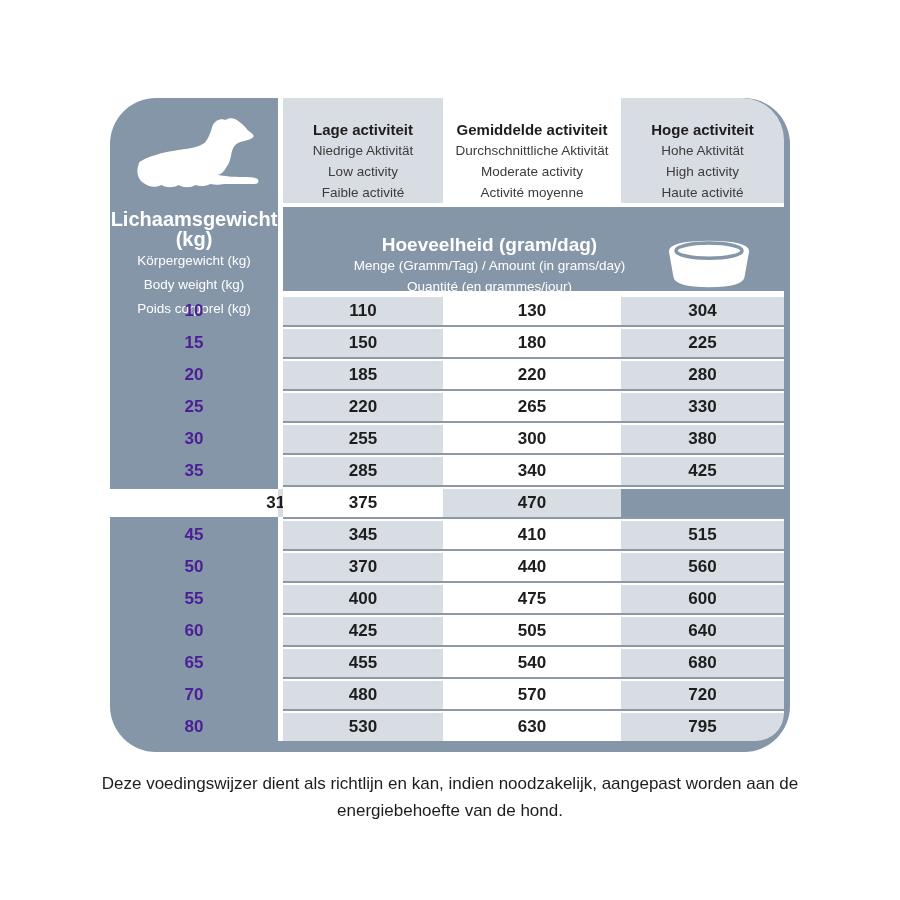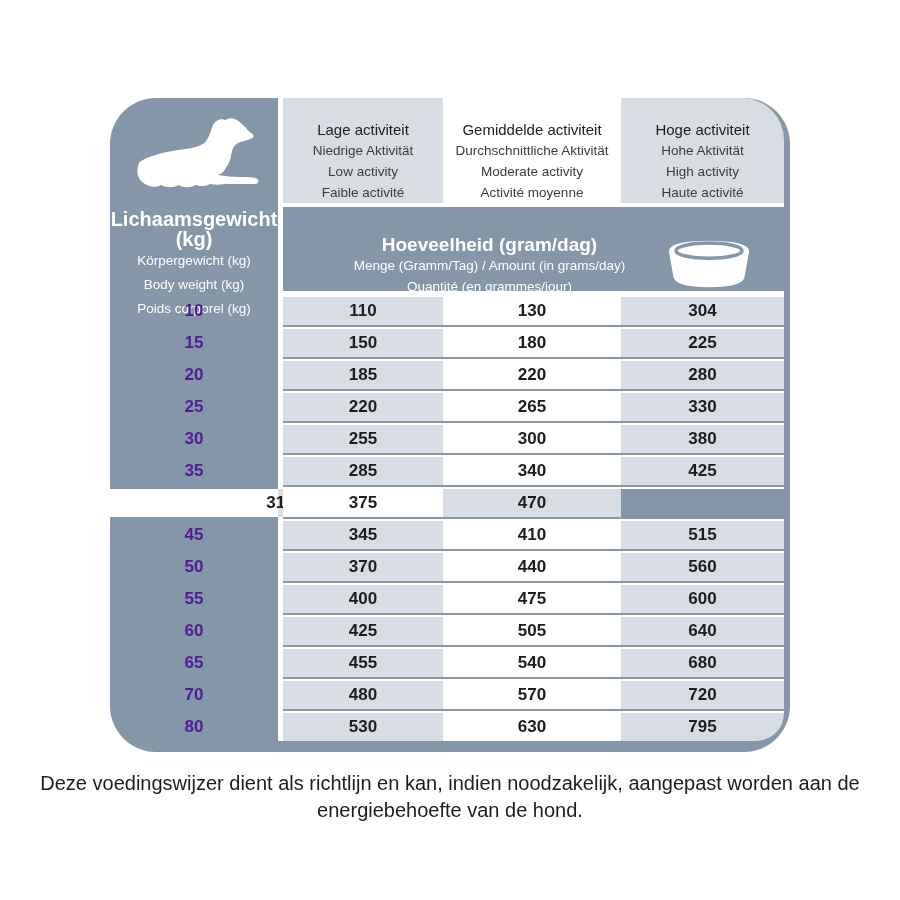--- a/index.html
+++ b/index.html
@@ -18,21 +18,21 @@
            padding-right: 6px; display: flex; flex-direction: column; }
 
   .row-grid { display: grid; grid-template-columns: 168px 5px 160px 178px 163px; }
 
   
   .header-section { height: 105px; }
   .dog-cell { display: flex; align-items: flex-end; justify-content: center; padding-bottom: 2px; }
   .gap-col { background: #fff; }
   .hdr-cell { display: flex; flex-direction: column; align-items: center; padding-top: 21px;
               text-align: center; color: var(--sub); font-size: 13.5px; line-height: 21px; }
-  .hdr-cell .title { color: var(--ink); font-weight: normal; font-size: 15px; }
+  .hdr-cell .title { color: var(--ink); font-weight: bold; font-size: 15px; }
   .bg-light { background: var(--light); }
   .bg-white { background: #fff; }
   .corner-tr { border-top-right-radius: 42px; }
 
   .hgap { height: 4px; }
   .hgap .span-data { grid-column: 3 / 6; background: #fff; }
   .hgap6 { height: 6px; }
 
   
   .band-section { height: 84px; }
@@ -50,21 +50,21 @@
   .weight-cell { color: #4c1d95; font-weight: bold; font-size: 17px; }
   .val-cell { color: var(--ink); font-weight: bold; font-size: 17px; }
   .divider-row { height: 4px; grid-template-columns: 168px 5px 1fr; }
   .d-gap { background: #fff; }
   .d-line { background: linear-gradient(to bottom, var(--line) 0, var(--line) 2px, #fff 2px, #fff 100%); }
   .row-block:last-child .divider-row { display: none; }
   .row-block:last-child .last-col { border-bottom-right-radius: 36px; }
 
   
   .footnote { position: absolute; left: 0; top: 770px; width: 900px; text-align: center;
-              color: var(--ink); font-size: 20px; line-height: 27px; }
+              color: var(--ink); font-size: 17px; line-height: 27px; }
 
   svg { display: block; }
 </style>
 </head>
 <body>
 
 <div class="page">
 
   <div class="guide">
 

